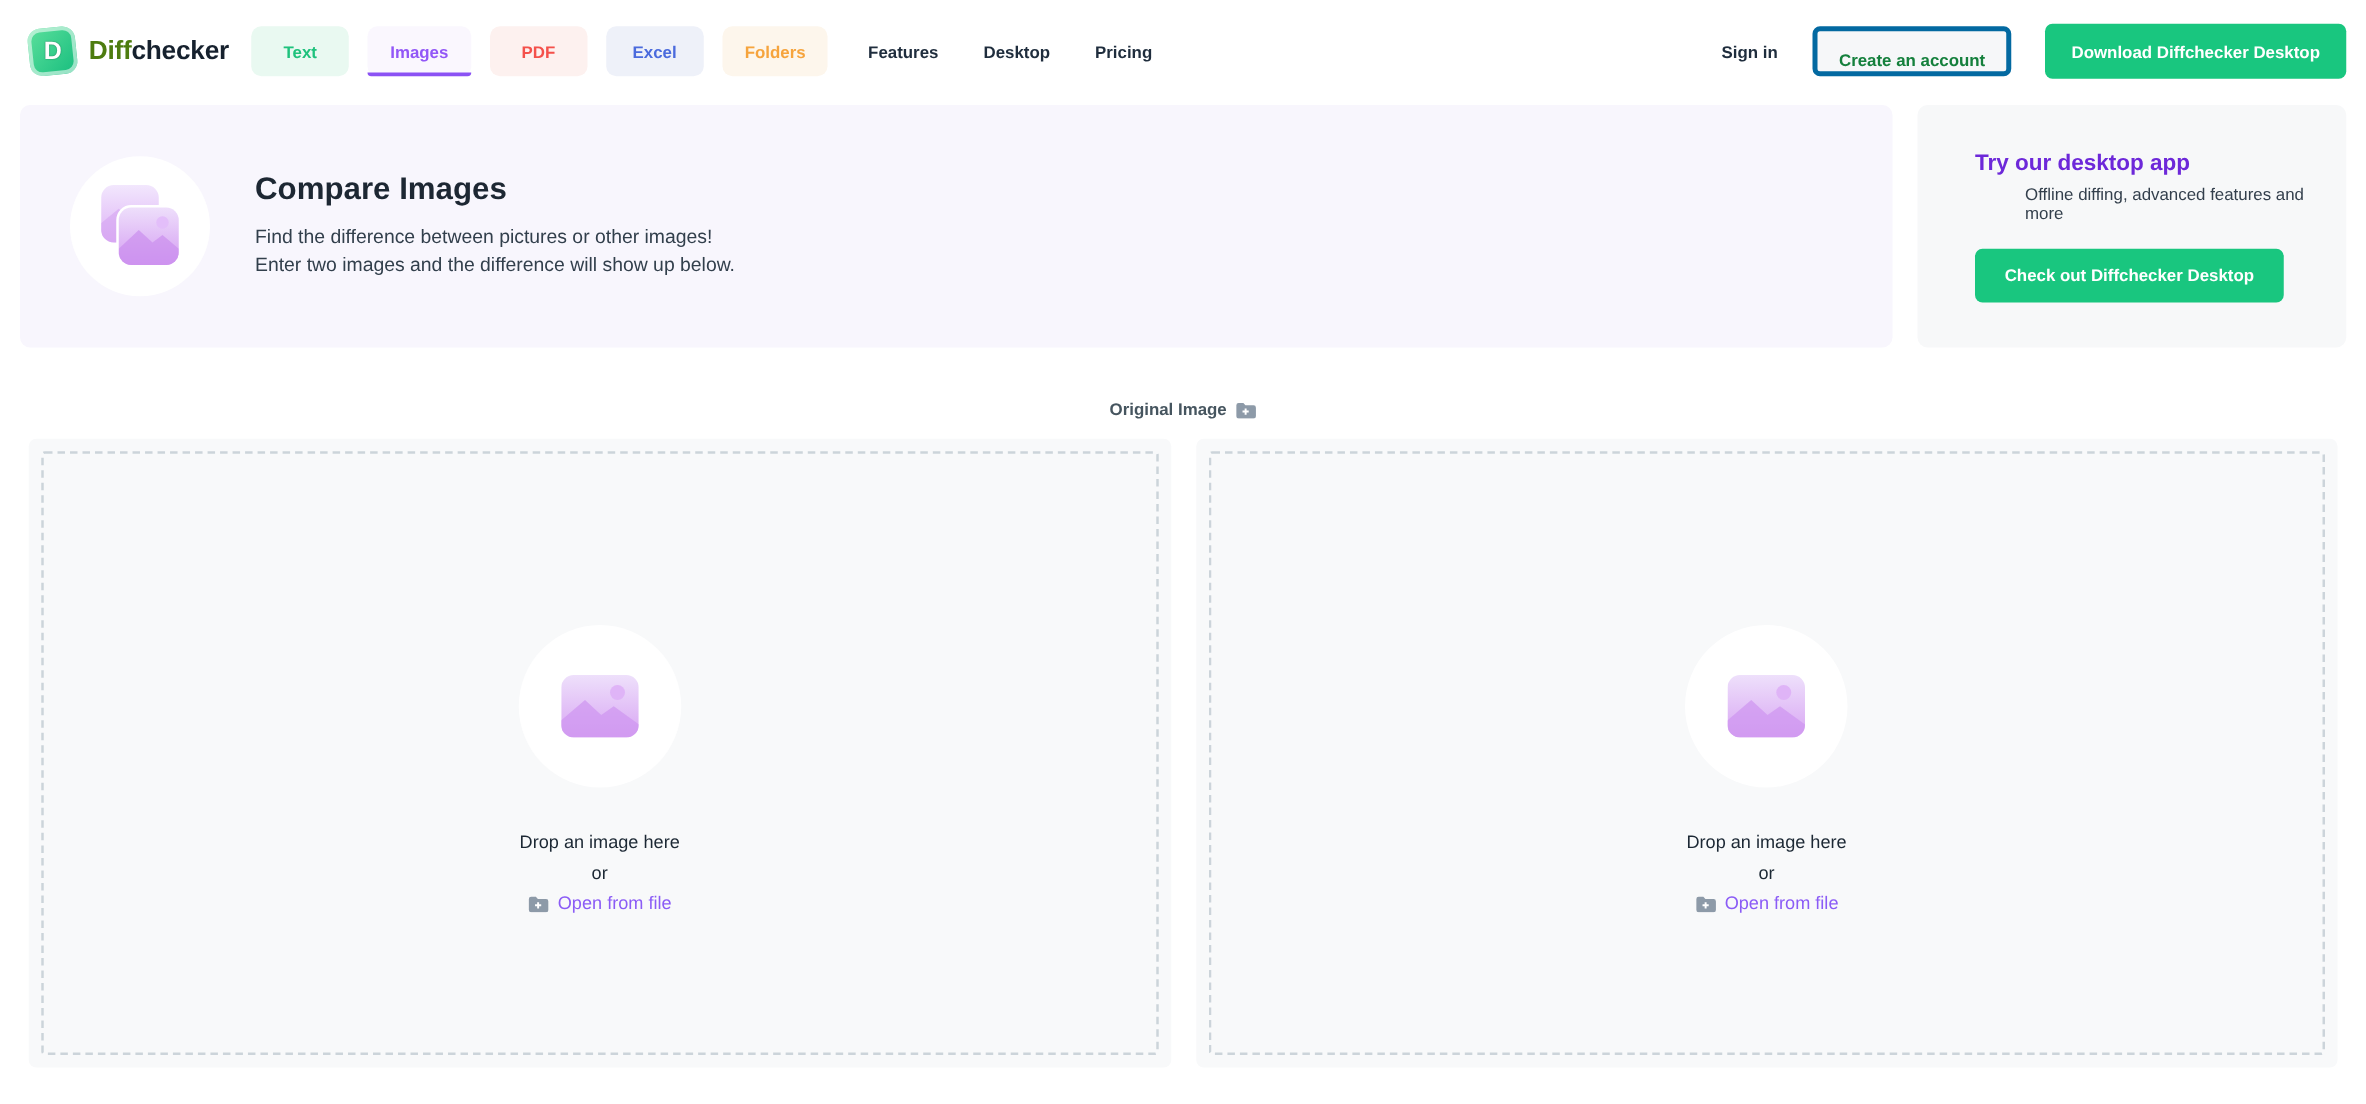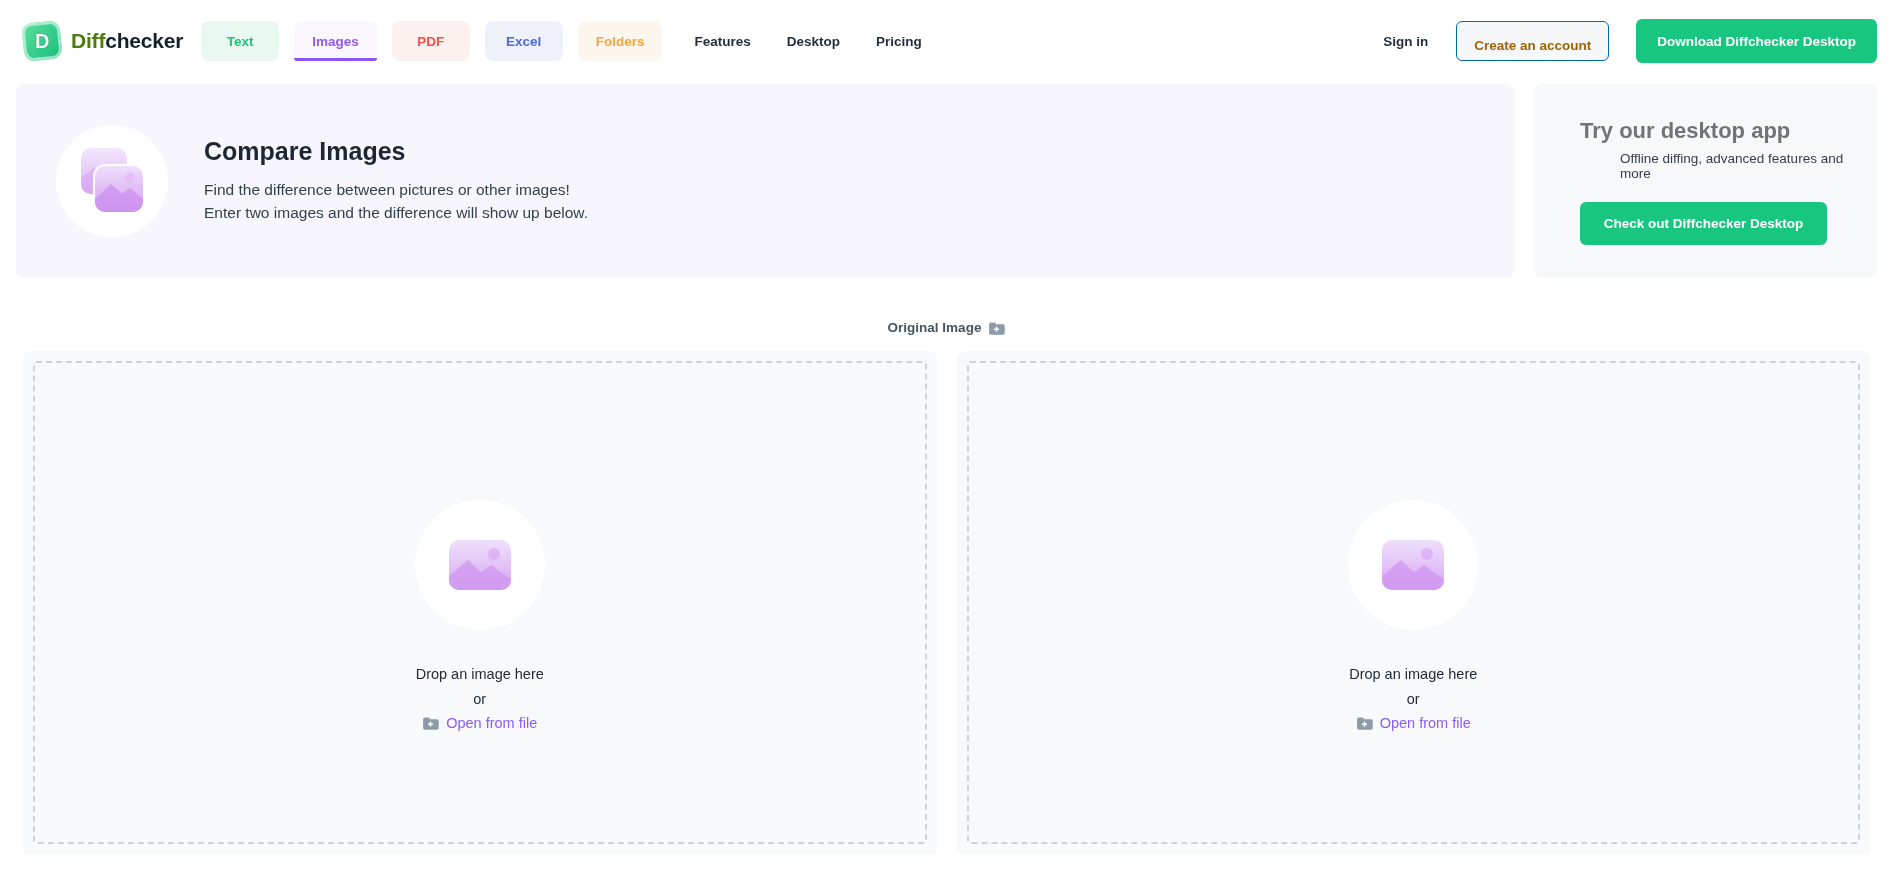--- a/index.html
+++ b/index.html
@@ -24,40 +24,40 @@
     display:flex; align-items:center; justify-content:center;
     font-size:13.5px; font-weight:600; cursor:pointer; text-decoration:none; }
   .tab.active::after { content:''; position:absolute; left:0; right:0; bottom:0; height:3px;
     background:var(--tab-accent,#8b52f4); border-radius:0 0 8px 8px; }
 
   .links { display:flex; gap:36px; margin-left:32px; }
   .nav-link { font-size:13.5px; font-weight:600; color:#1f2d3d; text-decoration:none; cursor:pointer; }
 
   .nav-right { margin-left:auto; display:flex; align-items:center; }
   .signin { font-size:13.5px; font-weight:600; color:#1f2d3d; cursor:pointer; }
-  .create-btn { margin-left:28px; height:40px; padding:16px 17px; border:1px solid #0369a1; border-radius:6px;
-    background:#f6f7f9; font-size:13.5px; font-weight:600; color:#a16207; cursor:pointer;
+  .create-btn { margin-left:28px; height:40px; padding:16px 17px; border:4px solid #0369a1; border-radius:6px;
+    background:#f6f7f9; font-size:13.5px; font-weight:600; color:#15803d; cursor:pointer;
     font-family:inherit; }
   .download-btn { margin-left:27px; height:44px; padding:12px 21px; border:none; border-radius:6px;
     background:#19c67f; color:#fff; font-size:13.5px; font-weight:700; cursor:pointer;
     font-family:inherit; }
 
   
   .hero-row { display:flex; gap:20px; padding:2px 16px 0 16px; }
   .hero { flex:1; height:194px; background:#f8f6fd; border-radius:8px;
     display:flex; align-items:center; padding-left:40px; }
   .hero-circle { width:112px; height:112px; border-radius:50%; background:#fff;
     display:flex; align-items:center; justify-content:center; flex:0 0 auto; }
   .hero-text { margin-left:36px; }
   .hero-text h1 { font-size:25px; font-weight:700; color:#1d2733; margin-bottom:13px; }
   .hero-text p { font-size:15.5px; color:#323f4c; line-height:1.48; }
 
   .promo { width:343px; height:194px; background:#f7f8f9; border-radius:8px; flex:0 0 auto;
     display:flex; flex-direction:column; justify-content:center; padding-left:46px; }
-  .promo h2 { font-size:22px; font-weight:700; color:#737373; }
+  .promo h2 { font-size:18px; font-weight:700; color:#6d28d9; }
   .promo p { font-size:13.5px; color:#333f4c; margin-top:7px;margin-left:40px; }
   .promo-btn { margin-top:21px; width:247px; height:43px; border:none; border-radius:6px;
     background:#19c67f; color:#fff; font-size:13.5px; font-weight:700; cursor:pointer;
     font-family:inherit; }
 
   
   .zone-headers { display:flex; gap:20px; padding:0 23px; margin-top:42px; }
   .zone-header { flex:1; display:flex; align-items:center; justify-content:center; gap:7px;
     font-size:13.5px; font-weight:600; color:#46555f; }
   .zone-header svg { cursor:pointer; }

